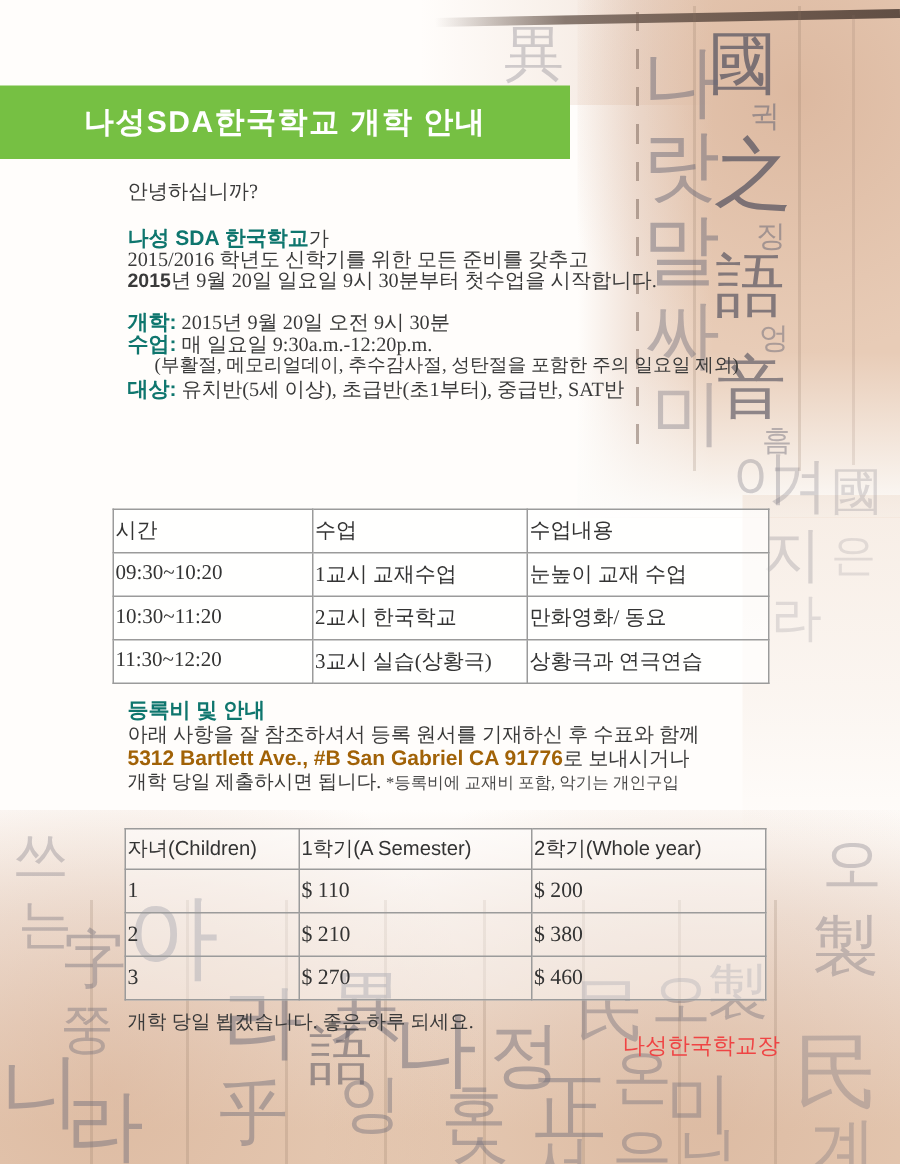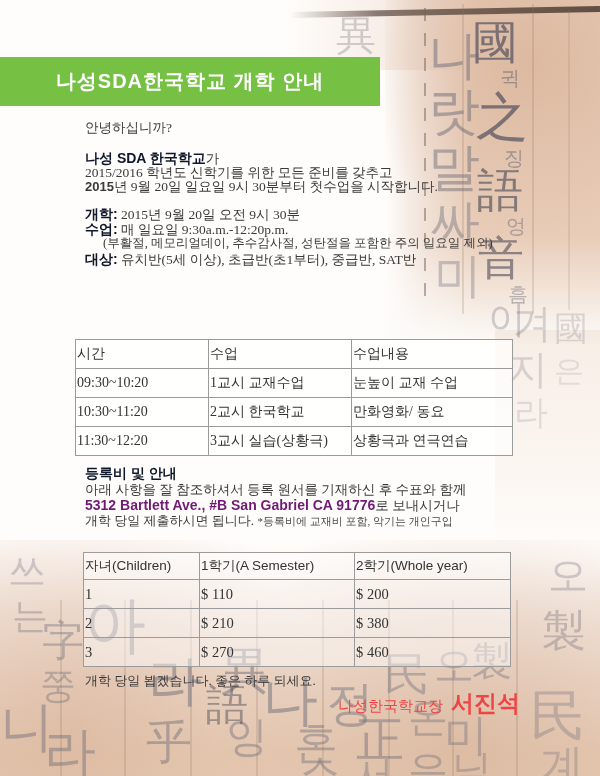--- a/index.html
+++ b/index.html
@@ -43,21 +43,21 @@
 
   .banner{left:0;top:57px;width:380px;height:49px;background:#76c043;
     display:flex;align-items:center;justify-content:center;}
   .banner-title{font-family:"Liberation Sans",sans-serif;font-weight:600;
     font-size:20px;color:#ffffff;letter-spacing:1px;}
 
   .line{position:absolute;left:85px;white-space:nowrap;z-index:5;
     font-size:13.5px;color:#3a3a3a;line-height:1.15;text-align:center;}
   .gothic{font-family:"Liberation Sans",sans-serif;}
   .bold{font-weight:bold;}
-  .lbl{font-family:"Liberation Sans",sans-serif;font-weight:bold;font-size:14px;color:#0f172a;}
+  .lbl{font-family:"Liberation Sans",sans-serif;font-weight:bold;font-size:14px;color:#0f766e;}
   .small{font-size:12.5px;}
   .tiny{font-size:11px;color:#4a4a4a;}
 
   table.tbl{position:absolute;z-index:5;border-collapse:collapse;
     font-size:14px;color:#333;text-align:left;}
   table.tbl th, table.tbl td{border:1px solid #9b9b9b;}
   .tbl1{left:75px;top:339px;}
   .tbl1 th{font-family:"Liberation Sans",sans-serif;font-weight:normal;height:26px;
     background:rgba(255,255,255,.7);}
   .tbl1 td{height:26px;background:rgba(255,255,255,.7);font-family:"Liberation Serif",serif;}
@@ -212,21 +212,21 @@
     </tbody>
   </table>
 
   <div class="line" style="top:465px">
     <span class="lbl">등록비 및 안내</span>
   </div>
   <div class="line" style="top:482px">
     <span>아래 사항을 잘 참조하셔서 등록 원서를 기재하신 후 수표와 함께</span>
   </div>
   <div class="line" style="top:497px">
-    <span class="gothic bold" style="font-size:14px;color:#701a75">5312 Bartlett Ave., #B San Gabriel CA 91776</span><span>로 보내시거나</span>
+    <span class="gothic bold" style="font-size:14px;color:#a16207">5312 Bartlett Ave., #B San Gabriel CA 91776</span><span>로 보내시거나</span>
   </div>
   <div class="line" style="top:513px">
     <span style="font-size:13px">개학 당일 제출하시면 됩니다.</span>
     <span class="tiny">*등록비에 교재비 포함, 악기는 개인구입</span>
   </div>
 
   <table class="tbl tbl2">
     <thead>
       <tr>
         <th class="c1">자녀(Children)</th>
@@ -251,16 +251,15 @@
         <td>$ 460</td>
       </tr>
     </tbody>
   </table>
 
   <div class="line" style="top:674px;font-size:13px">
     <span>개학 당일 뵙겠습니다. 좋은 하루 되세요.</span>
   </div>
   <div class="signature">
     <span class="sig-title">나성한국학교장</span>
-    <span class="sig-name">서진석</span>
   </div>
 
 </div>
 
 </body></html>

